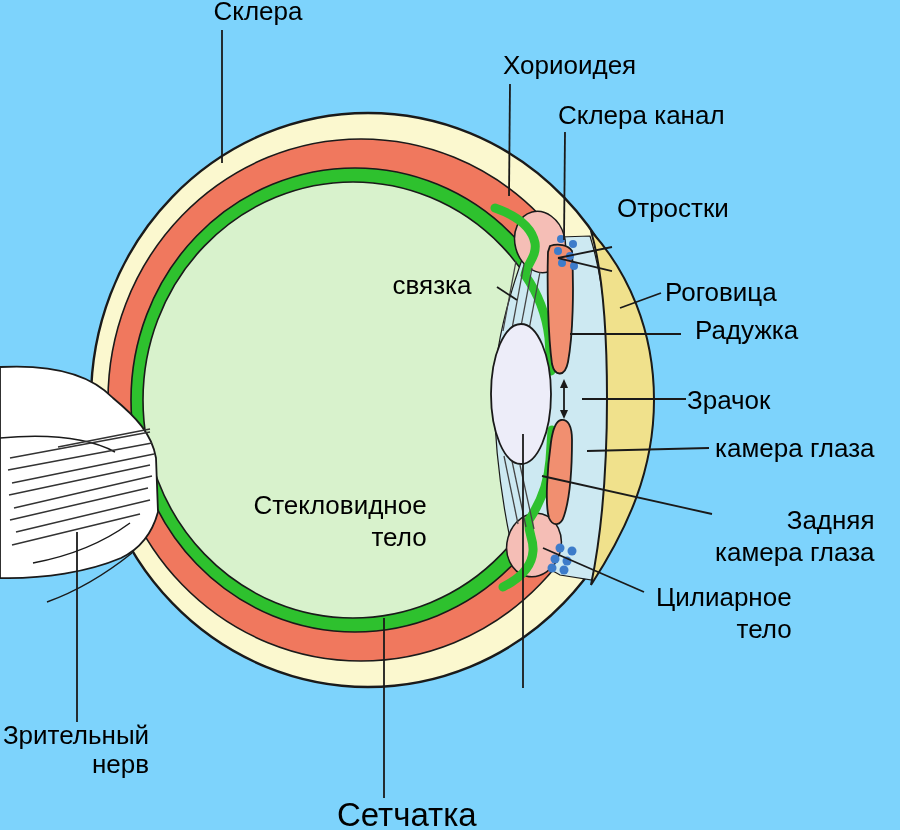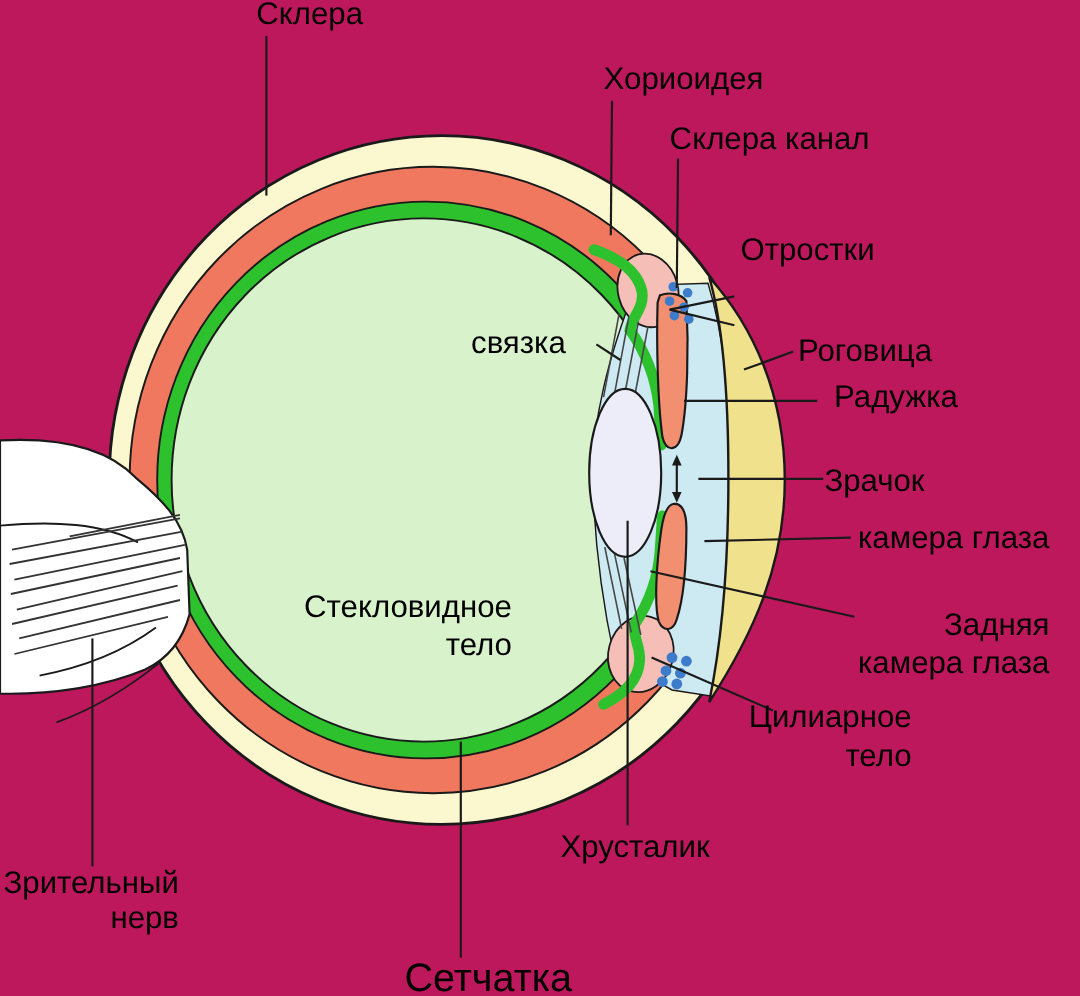--- a/index.html
+++ b/index.html
@@ -1,16 +1,16 @@
 <!DOCTYPE html>
 <html style="--c-outline: #1a1a1a; --c-sclera: #FBF8CF; --c-cornea: #F0E18C; --c-choroid: #F0785E; --c-retina: #2EC12E; --c-vitreous: #D8F2CC; --c-chamber: #CDE9F2; --c-lens: #EDEDF9; --c-iris: #F18F70; --c-ciliary: #F5BEB6; --c-dots: #3D7CCA;"><head>
 <meta charset="utf-8">
 <style>
   html,body{margin:0;padding:0;background:#fff;}
-  #stage{position:relative;width:900px;height:830px;background:#be185d;overflow:hidden;
+  #stage{position:relative;width:900px;height:830px;background:#7dd3fc;overflow:hidden;
          font-family:"Liberation Sans","DejaVu Sans",sans-serif;}
   #diagram-svg{position:absolute;left:0;top:0;}
   .lbl{position:absolute;color:#000;font-size:26px;line-height:32px;white-space:nowrap;}
   .lbl.center{transform:translateX(-50%);text-align:center;}
   .lbl .ln{display:block;text-align:right;}
   #lbl-optic-nerve{line-height:29px;}
   #lbl-retina{font-size:33px;line-height:36px;}
 </style>
 </head>
 <body>
@@ -139,31 +139,30 @@
 
   <div class="lbl" style="left:715px;top:432px">
     <span class="ln">камера глаза</span>
   </div>
 
   <div class="lbl" style="left:715px;top:504px">
     <span class="ln">Задняя</span>
     <span class="ln">камера глаза</span>
   </div>
 
-  <div class="lbl" style="left:624px;top:581px">
+  <div class="lbl" style="left:656px;top:581px">
     <span class="ln">Цилиарное</span>
     <span class="ln">тело</span>
   </div>
 
   <div class="lbl center" style="left:340px;top:489px">
     <span class="ln">Стекловидное</span>
     <span class="ln">тело</span>
   </div>
 
-  <div class="lbl" style="left:467px;top:689px">Хрусталик</div>
 
   <div class="lbl center" id="lbl-optic-nerve" style="left:76px;top:721px">
     <span class="ln">Зрительный</span>
     <span class="ln">нерв</span>
   </div>
 
   <div class="lbl" id="lbl-retina" style="left:337px;top:797px">Сетчатка</div>
 
 </div>
 

